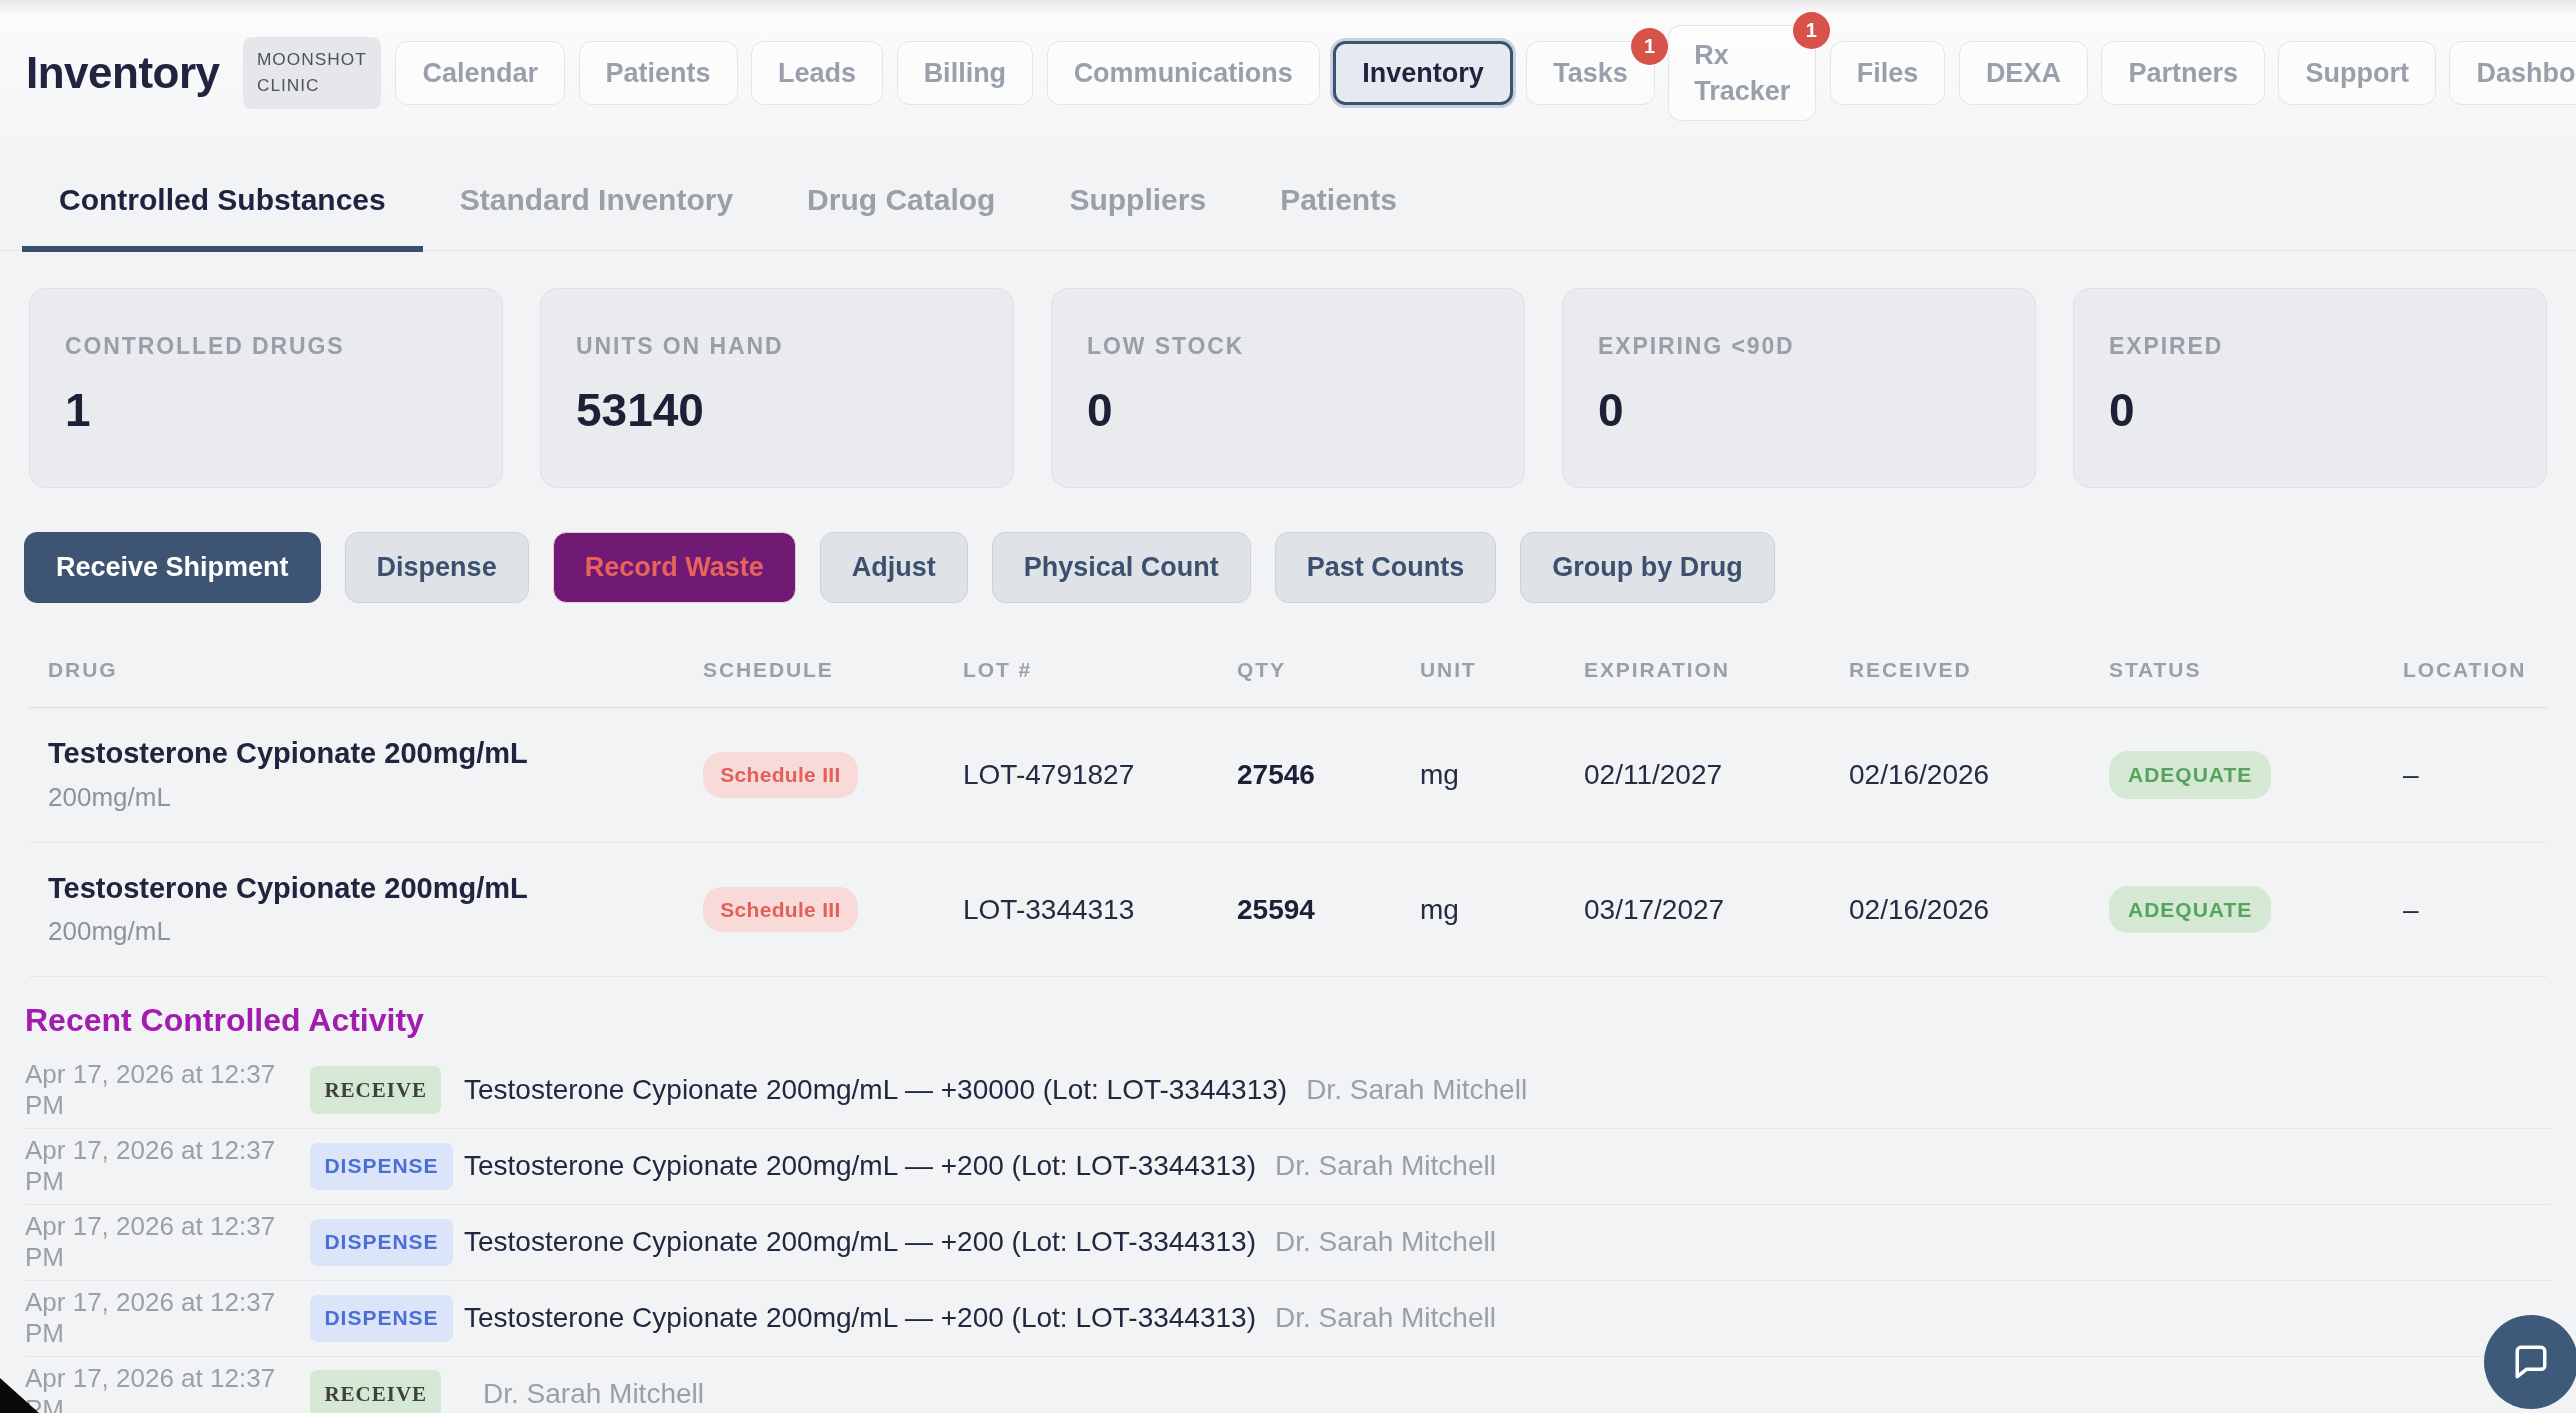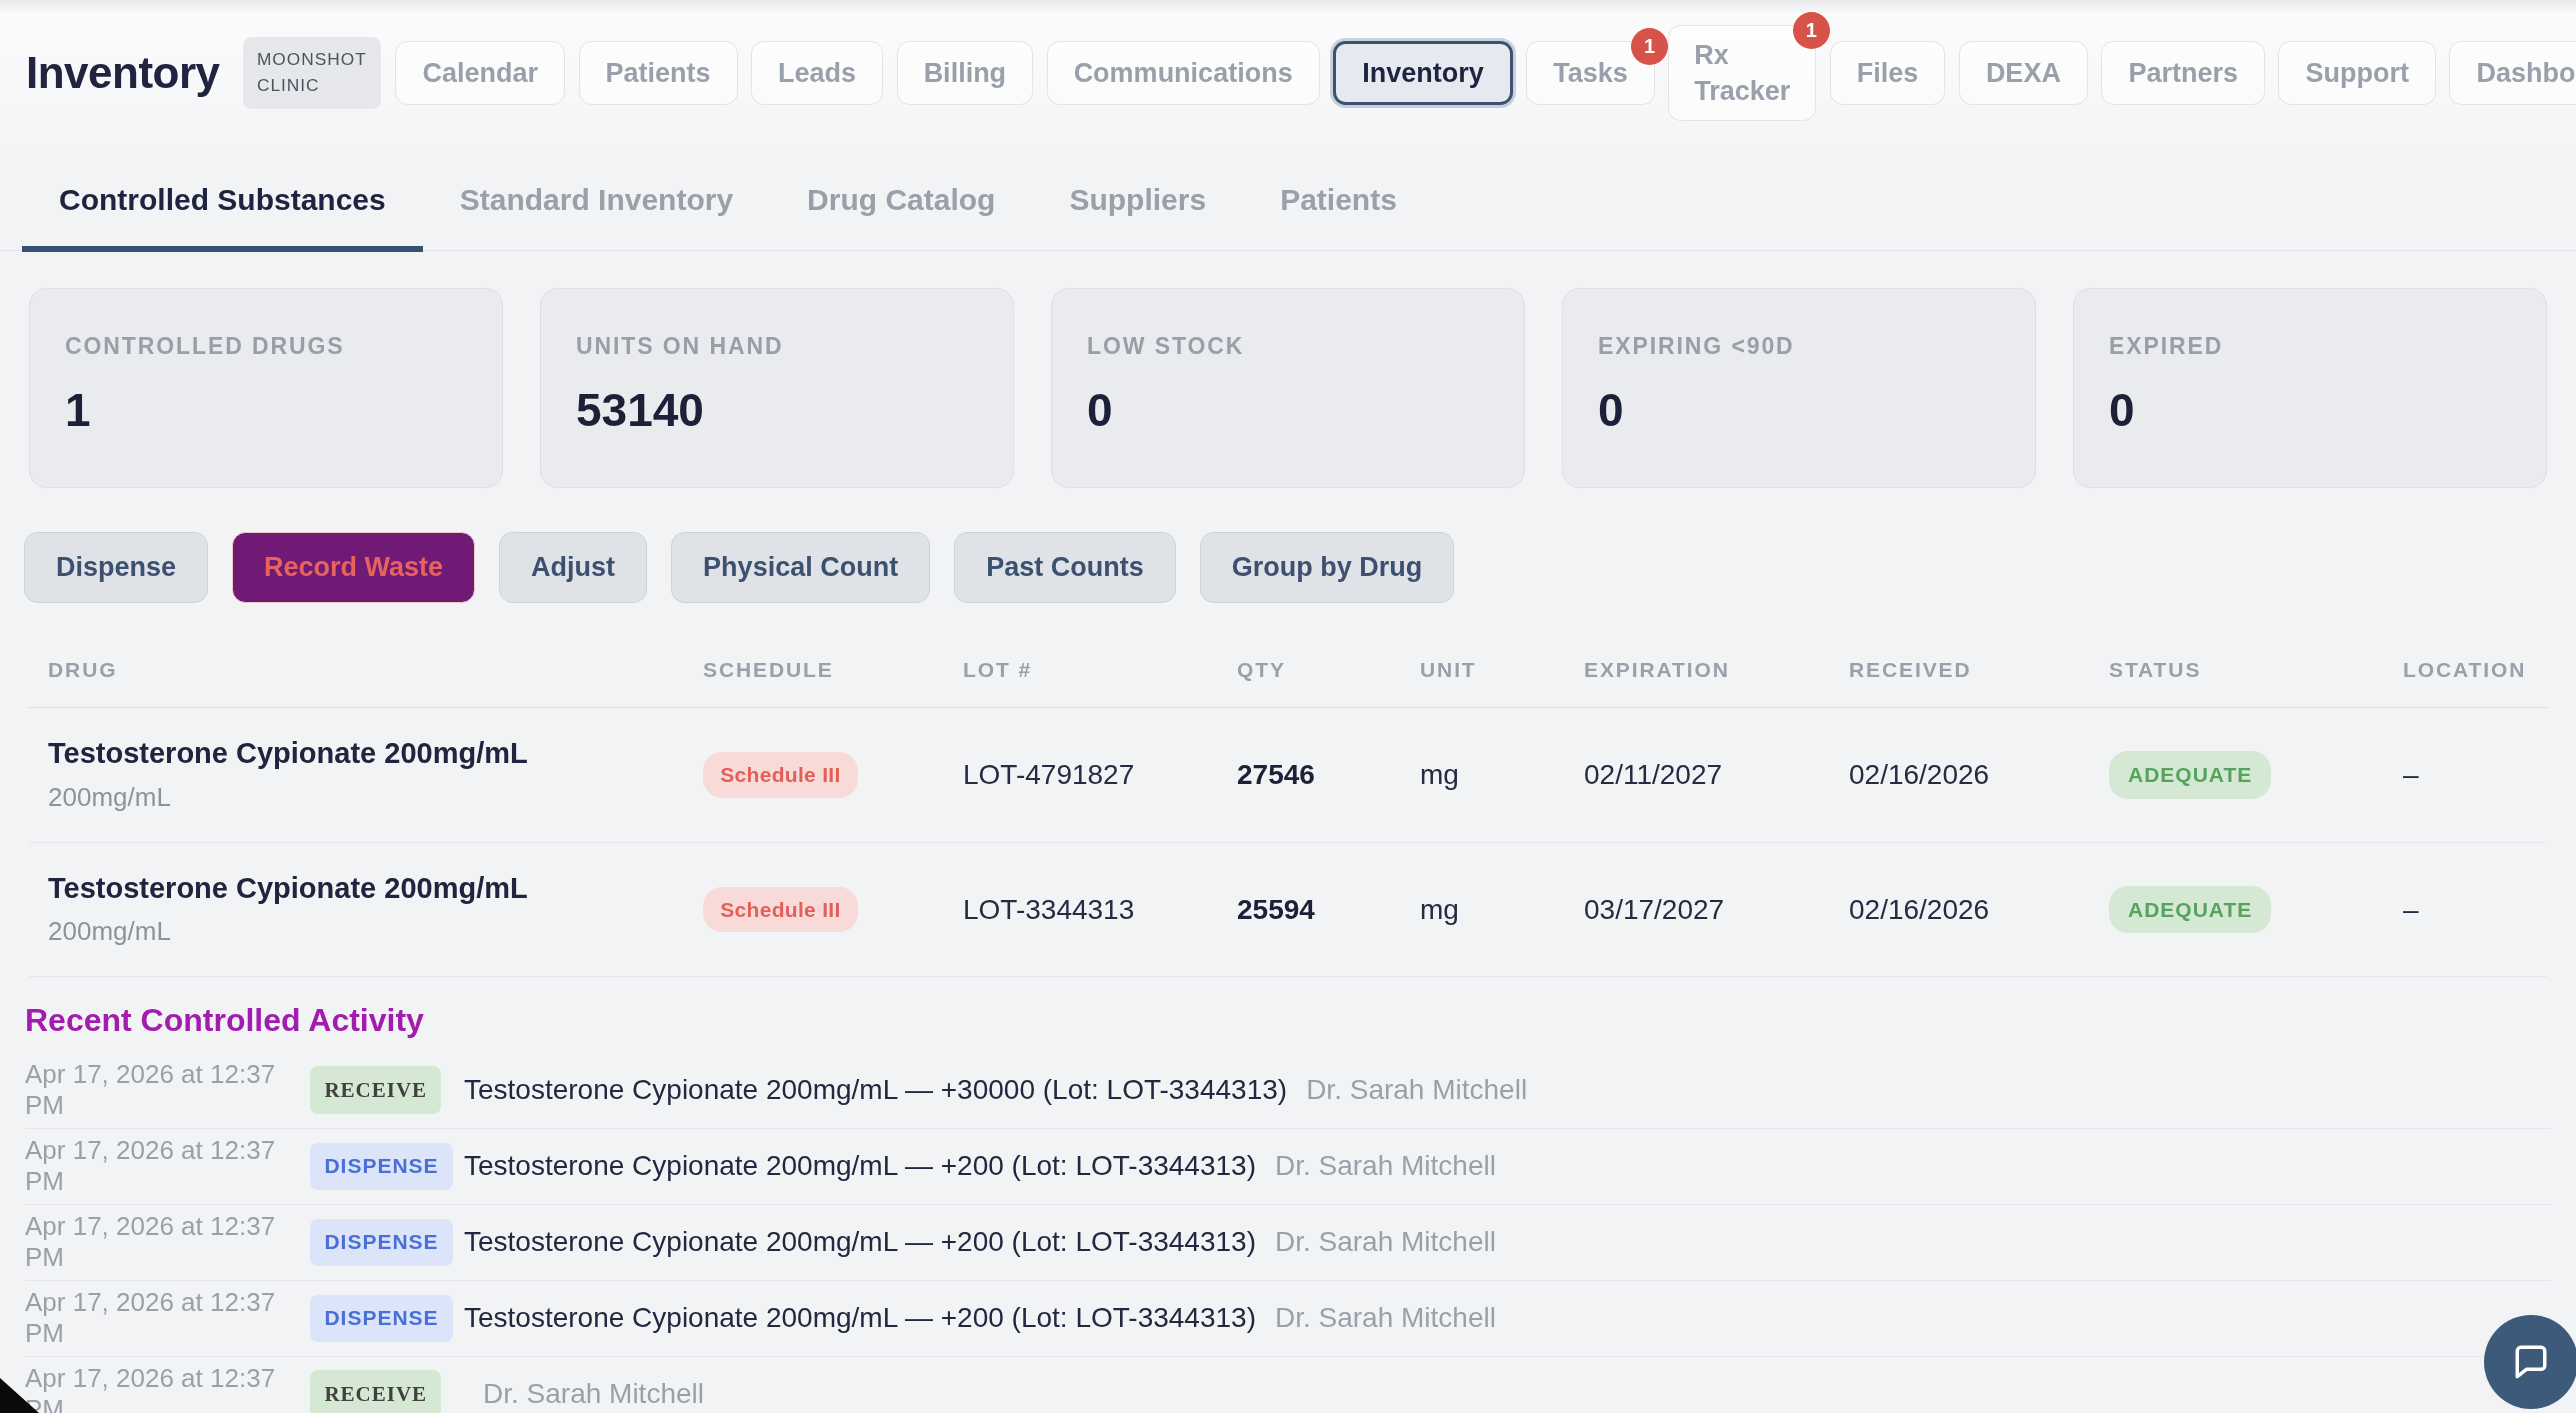--- a/index.html
+++ b/index.html
@@ -158,20 +158,21 @@
       <div class="stat-label">EXPIRING &lt;90D</div>
       <div class="stat-value">0</div>
     </div>
     <div class="stat-card">
       <div class="stat-label">EXPIRED</div>
       <div class="stat-value">0</div>
     </div>
   </div>
 
 <div class="actions-row" id="actions-row">
+    <button class="btn primary">Receive Shipment</button>
     <button class="btn default">Dispense</button>
     <button class="btn danger">Record Waste</button>
     <button class="btn default">Adjust</button>
     <button class="btn default">Physical Count</button>
     <button class="btn default">Past Counts</button>
     <button class="btn default">Group by Drug</button>
   </div>
 
 <div class="table-wrap">
   <div class="t-grid t-head" id="table-head">

